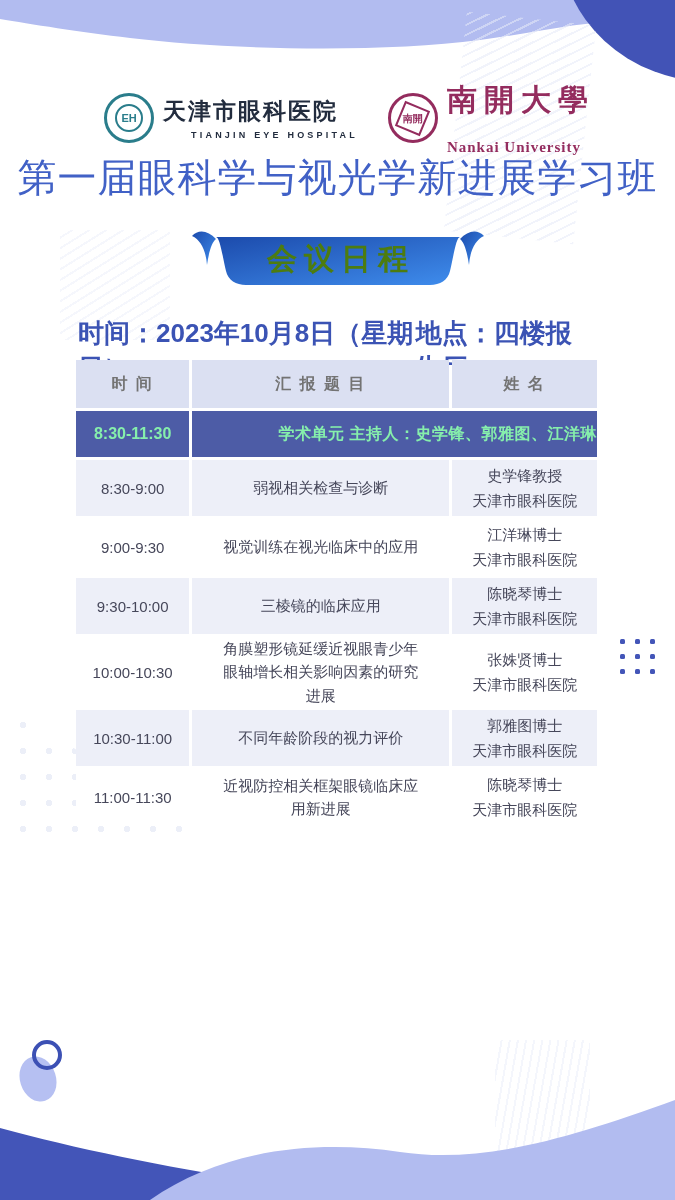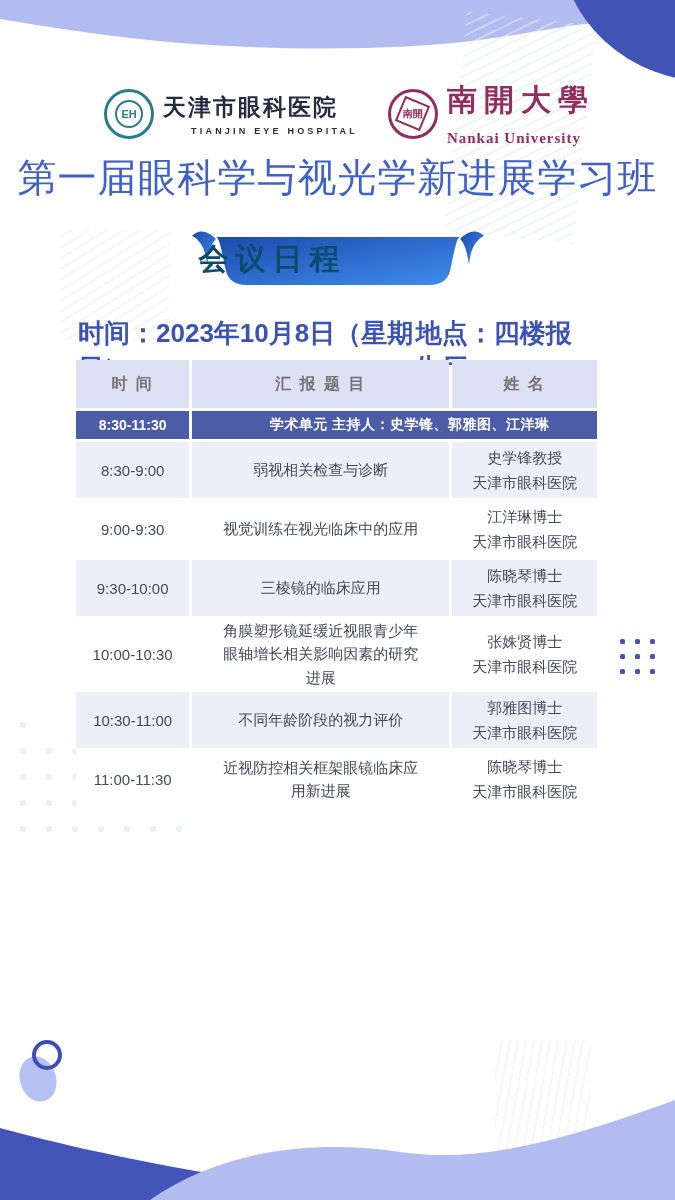--- a/index.html
+++ b/index.html
@@ -43,32 +43,32 @@
   }
   .seal-nk { border:3px solid #942c5e; color:#942c5e; }
   .seal-nk .seal-inner {
     width:27px; height:27px; border:2px solid #942c5e;
     transform:rotate(22.5deg); display:flex; align-items:center; justify-content:center;
   }
   .seal-nk .seal-inner span { transform:rotate(-22.5deg); font-size:10px; font-weight:bold; }
   .logo-text-zh-tj { font-size:23px; font-weight:bold; color:#222c3e; letter-spacing:2px; }
   .logo-text-en-tj { font-size:9px; font-weight:bold; color:#222c3e; letter-spacing:3.2px; margin-top:3px;margin-left:28px; }
   .logo-text-zh-nk { font-size:30px; font-weight:bold; color:#942c5e; letter-spacing:7px; font-family:"Liberation Serif","DejaVu Serif",serif; }
-  .logo-text-en-nk { font-size:15px; font-weight:bold; color:#942c5e; letter-spacing:1px; font-family:"Liberation Serif","DejaVu Serif",serif; margin-top:9px; }
+  .logo-text-en-nk { font-size:15px; font-weight:bold; color:#942c5e; letter-spacing:1px; font-family:"Liberation Serif","DejaVu Serif",serif; margin-top:18px; }
 
   .main-title {
     position:absolute; top:151px; left:0; width:100%;
     text-align:center; font-size:39px; font-weight:normal; color:#4161c6; letter-spacing:1px;
   }
 
   
   .ribbon-wrap { position:absolute; top:229px; left:50%; transform:translateX(-50%); width:292px; height:64px; }
   .ribbon-label {
-    position:absolute; top:10px; left:0; width:100%; 
-    font-size:30px; font-weight:bold; color:#0c4a6e; letter-spacing:7px; text-indent:7px;
+    position:absolute; top:10px; left:0; width:100%; text-align:center;
+    font-size:30px; font-weight:bold; color:#4d7c0f; letter-spacing:7px; text-indent:7px;
   }
 
   
   .meta-row {
     position:absolute; top:316px; left:78px; width:519px;
     display:flex; justify-content:space-between;
     font-size:26px; font-weight:bold; color:#3b53b4;
   }
 
   
@@ -78,23 +78,23 @@
   }
   .agenda col.c-time  { width:112px; }
   .agenda col.c-topic { width:254px; }
   .agenda col.c-name  { width:143px; }
   .agenda th {
     background:#dbe0f2; color:#737373; font-size:16px; font-weight:bold;
     height:48px; letter-spacing:2px;
   }
   .agenda td { text-align:center; vertical-align:middle; }
   .session-row td {
-    background:#4d5ca6; color:#ffffff; font-weight:bold; height:28px; font-size:14px;
-  }
-  .session-row td.session-title { text-align:center; padding-left:30px; letter-spacing:.5px; }
+    background:#4d5ca6; color:#86efac; font-weight:bold; height:46px; font-size:16px;
+  }
+  .session-row td.session-title { text-align:right; padding-left:30px; letter-spacing:.5px; }
   .row-a td { background:#edeff8; }
   .row-b td { background:#ffffff; }
   .data-row td { height:56px; font-size:15px; color:#46475a; }
   .data-row.tall td { height:70px; }
   .td-time { color:#3c3d4c; }
   .td-topic { padding:0 24px; line-height:1.55; }
   .td-name  { line-height:1.7; }
 
   
   .dots-grid {

